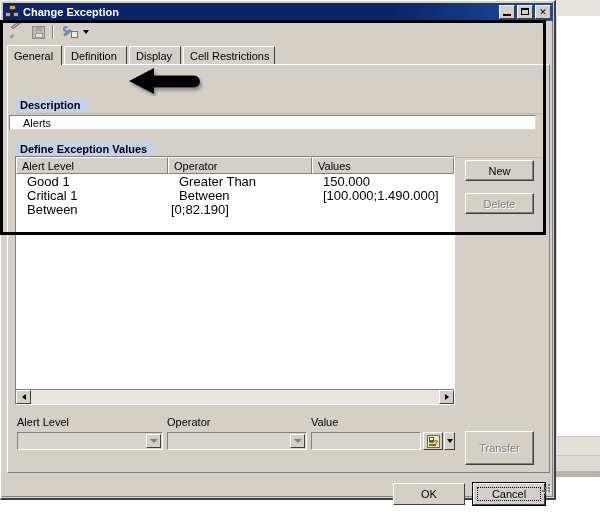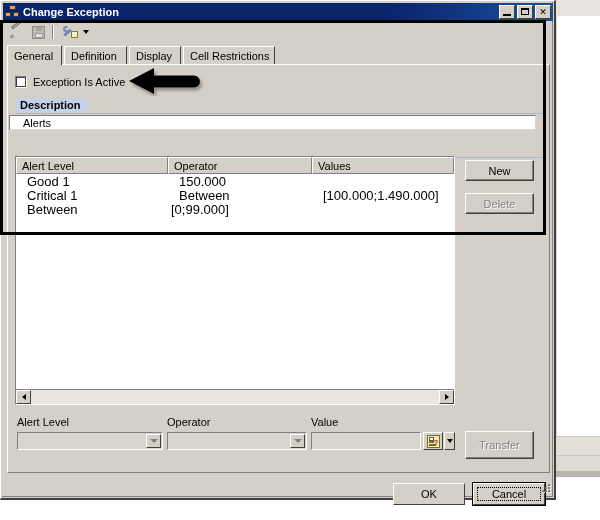--- a/index.html
+++ b/index.html
@@ -294,28 +294,25 @@
       <div class="tab" style="left:122px;width:52px;">
         <span>Display</span>
       </div>
       <div class="tab" style="left:176px;width:92px;">
         <span>Cell Restrictions</span>
       </div>
     </div>
 
     <div class="panel">
 
-      <div class="chk-row">
-        <span class="chkbox"></span>
-        <span class="chk-label">Exception Is Active</span>
-      </div>
 
       <div class="gtitle" style="left:8px;top:33px;">Description</div>
       <div class="gline" style="left:8px;top:48px;width:527px;"></div>
 
+      <div class="gtitle" style="left:8px;top:77px;">Define Exception Values</div>
       <div class="gline" style="left:8px;top:92px;width:527px;"></div>
     </div>
 
     <div class="desc-input">
       <span>Alerts</span>
     </div>
 
     <div class="listwrap">
       <div class="lvhead">
         <div class="lvh" style="width:152px;">
@@ -324,30 +321,31 @@
         <div class="lvh" style="width:144px;">
           <span>Operator</span>
         </div>
         <div class="lvh" style="width:142px;">
           <span>Values</span>
         </div>
       </div>
       <div class="lvbody">
         <div class="lvrow">
           <div class="lvc" style="width:152px;">Good 1</div>
+          <div class="lvc" style="width:144px;">Greater Than</div>
           <div class="lvc" style="width:142px;">150.000</div>
         </div>
         <div class="lvrow">
           <div class="lvc" style="width:152px;">Critical 1</div>
           <div class="lvc" style="width:144px;">Between</div>
           <div class="lvc" style="width:142px;">[100.000;1.490.000]</div>
         </div>
         <div class="lvrow">
           <div class="lvc" style="width:144px;">Between</div>
-          <div class="lvc" style="width:142px;">[0;99.000]</div>
+          <div class="lvc" style="width:142px;">[0;82.190]</div>
         </div>
       </div>
       <div class="hscroll">
         <span class="sbtn">
             <i class="sarrow-l"></i>
           </span>
         <span class="strack"></span>
         <span class="sbtn">
             <i class="sarrow-r"></i>
           </span>
@@ -382,21 +380,21 @@
       <span class="varicon">
         <span class="g1"></span>
           <span class="g3"></span>
           <span class="g2"></span>
           <span class="q">?</span>
       </span>
     </div>
     <div class="varddbtn" style="left:443px;top:431px;">
       <i class="cb-arrow" style="border-top-color:#000;border-left-width:3px;border-right-width:3px;"></i>
     </div>
-    <div class="btn disabled" style="left:464px;top:430px;width:69px;height:28px;">
+    <div class="btn disabled" style="left:464px;top:430px;width:69px;height:34px;">
       <span class="in"></span>
         <span>Transfer</span>
     </div>
 
     <div class="okbtn" style="left:392px;top:482px;width:72px;">
       <span>OK</span>
     </div>
     <div class="cancelbtn" style="left:472px;top:482px;width:72px;">
       <span class="focus-dots"></span>
       <span>Cancel</span>

